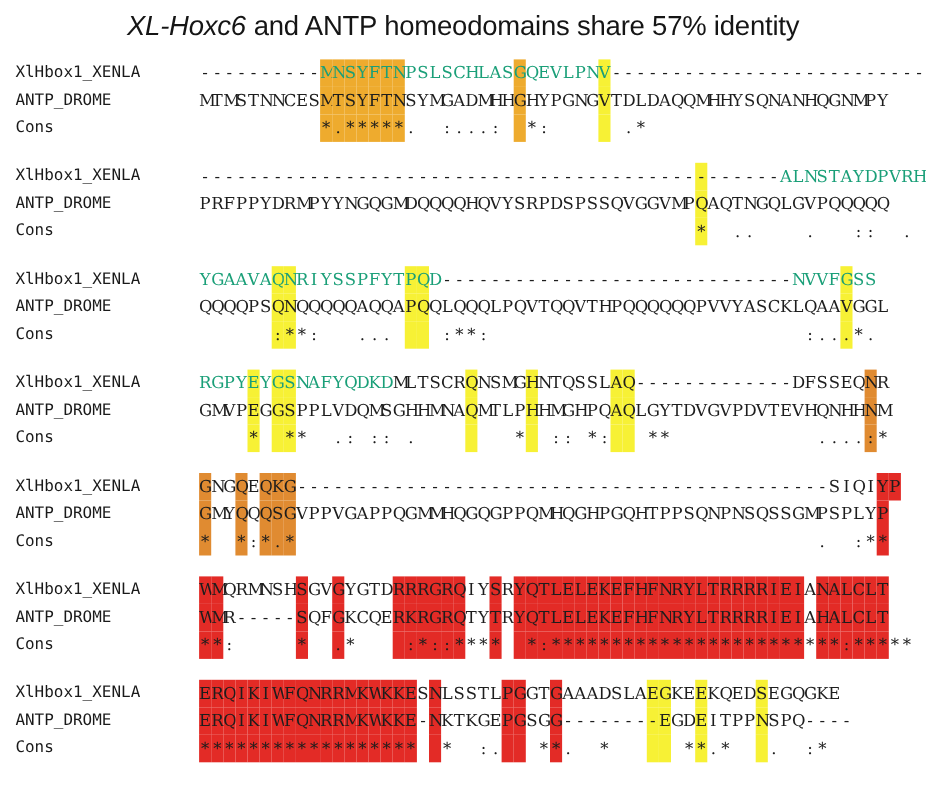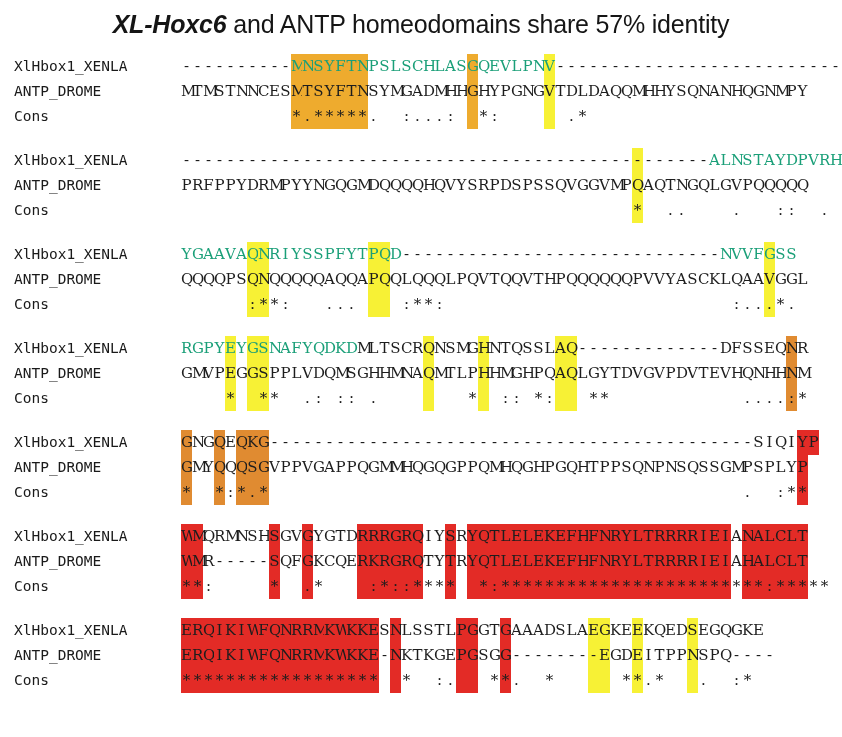--- a/index.html
+++ b/index.html
@@ -32,21 +32,21 @@
     font-weight: 400;
     color: #151515;
     letter-spacing: -0.2px;
     padding-top: 6px;
     height: 40px;
     line-height: 36px;
     white-space: nowrap;
   }
   #title .gene {
     font-style: italic;
-    font-weight: 700;
+    font-weight: 400;
   }
   #title .gap { display: inline-block; width: 7px; }
 
   
   #alignment {
     position: relative;
     padding-left: 14px;
     padding-top: 8px;
   }
 

